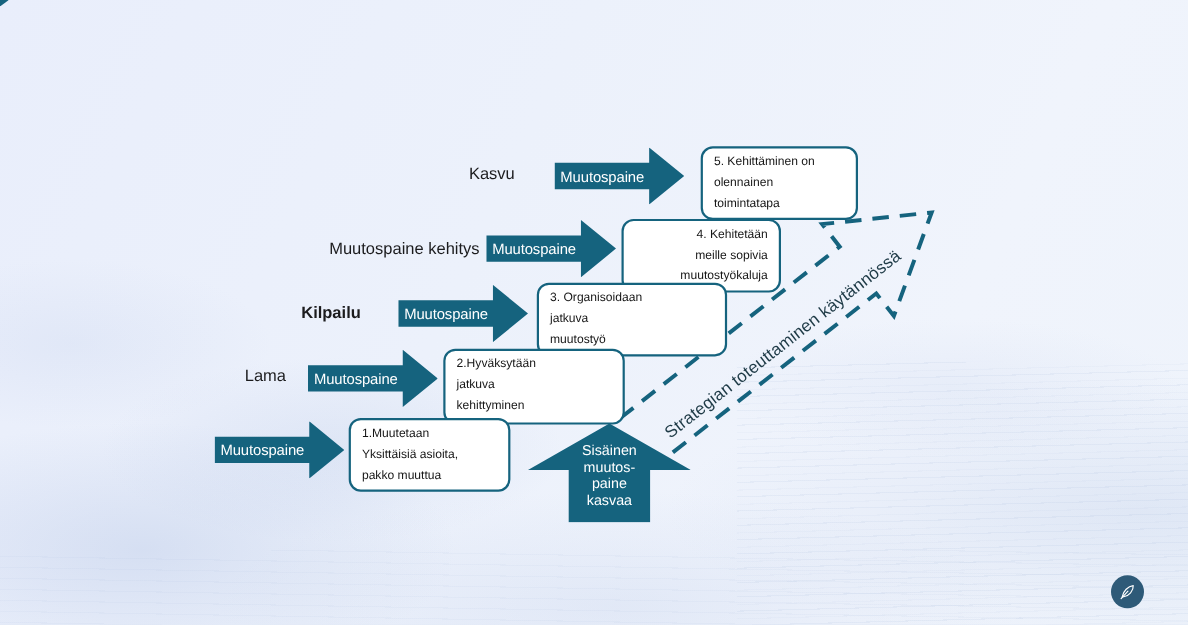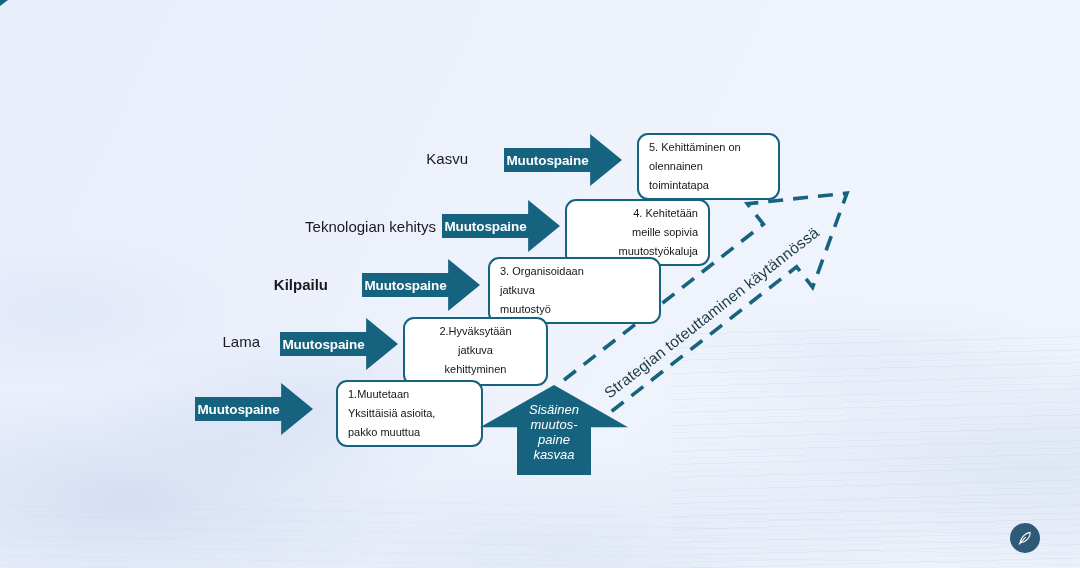--- a/index.html
+++ b/index.html
@@ -42,42 +42,42 @@
   .lbl-tek  {right:644px;top:219px;}
   .lbl-kil  {right:752px;top:277px;font-weight:bold;}
   .lbl-lama {right:820px;top:334px;}
 
   .m-arrow{
     position:absolute;width:118px;height:52px;background:#15637e;z-index:20;
     clip-path:polygon(0 27%,73% 27%,73% 0,100% 50%,73% 100%,73% 73%,0 73%);
     display:flex;align-items:center;justify-content:center;
     padding-right:31px;box-sizing:border-box;
   }
-  .m-arrow span{color:#fff;font-size:13.5px;font-weight:700;letter-spacing:-.1px;white-space:nowrap;}
+  .m-arrow span{color:#fff;font-size:13.5px;font-weight:400;letter-spacing:-.1px;white-space:nowrap;}
   .a5{left:504px;top:134px;}
   .a4{left:442px;top:200px;}
   .a3{left:362px;top:259px;}
   .a2{left:280px;top:318px;}
   .a1{left:195px;top:383px;}
 
   .stage-box{
     position:absolute;background:#ffffff;border:2px solid #15637e;border-radius:11px;
     padding:3px 10px;box-sizing:border-box;color:#161616;font-size:11px;line-height:19px;
   }
   .stage-box span{white-space:pre-line;}
   .b5{left:637px;top:133px;width:143px;min-height:64px;z-index:21;}
   .b4{left:565px;top:199px;width:145px;min-height:65px;z-index:22;text-align:right;}
   .b3{left:488px;top:257px;width:173px;min-height:63px;z-index:23;}
-  .b2{left:403px;top:317px;width:145px;min-height:69px;z-index:24;text-align:center;}
-  .b1{left:336px;top:380px;width:147px;min-height:66px;z-index:25;}
+  .b2{left:403px;top:317px;width:165px;min-height:69px;z-index:24;}
+  .b1{left:317px;top:380px;width:147px;min-height:66px;z-index:25;}
 
   .big-arrow{
     position:absolute;left:480px;top:385px;width:148px;height:90px;background:#15637e;z-index:28;
     clip-path:polygon(50% 0,100% 47%,75% 47%,75% 100%,25% 100%,25% 47%,0 47%);
-    display:flex;justify-content:center;align-items:flex-start;font-style:italic;
+    display:flex;justify-content:center;align-items:flex-start;
   }
   .big-arrow span{
     margin-top:17px;color:#fff;font-size:13px;line-height:15px;font-weight:500;
     text-align:center;white-space:pre-line;
   }
 
   .dashed-arrow{position:absolute;left:540px;top:150px;z-index:5;}
   .dashed-arrow text{
     font-family:"Liberation Sans", sans-serif;font-size:15.5px;fill:#1e3a46;letter-spacing:.2px;
   }
@@ -97,21 +97,21 @@
   <div class="corner-mark"></div>
 
   <svg class="dashed-arrow" width="360" height="290" viewBox="0 0 360 290" aria-hidden="true">
     <g transform="translate(24,230) rotate(-38)">
       <path d="M0 0 H253 V-26 L338 27 L253 80 V54 H0" fill="none" stroke="#15637e" stroke-width="3.6" stroke-dasharray="15 10" stroke-linejoin="miter"></path>
       <text x="24" y="43">Strategian toteuttaminen käytännössä</text>
     </g>
   </svg>
 
   <div class="row-label lbl-kasvu">Kasvu</div>
-  <div class="row-label lbl-tek">Teknologian kehitys</div>
+  <div class="row-label lbl-tek">Muutospaine kehitys</div>
   <div class="row-label lbl-kil">Kilpailu</div>
   <div class="row-label lbl-lama">Lama</div>
 
   <div class="m-arrow a5">
     <span>Muutospaine</span>
   </div>
   <div class="m-arrow a4">
     <span>Muutospaine</span>
   </div>
   <div class="m-arrow a3">

